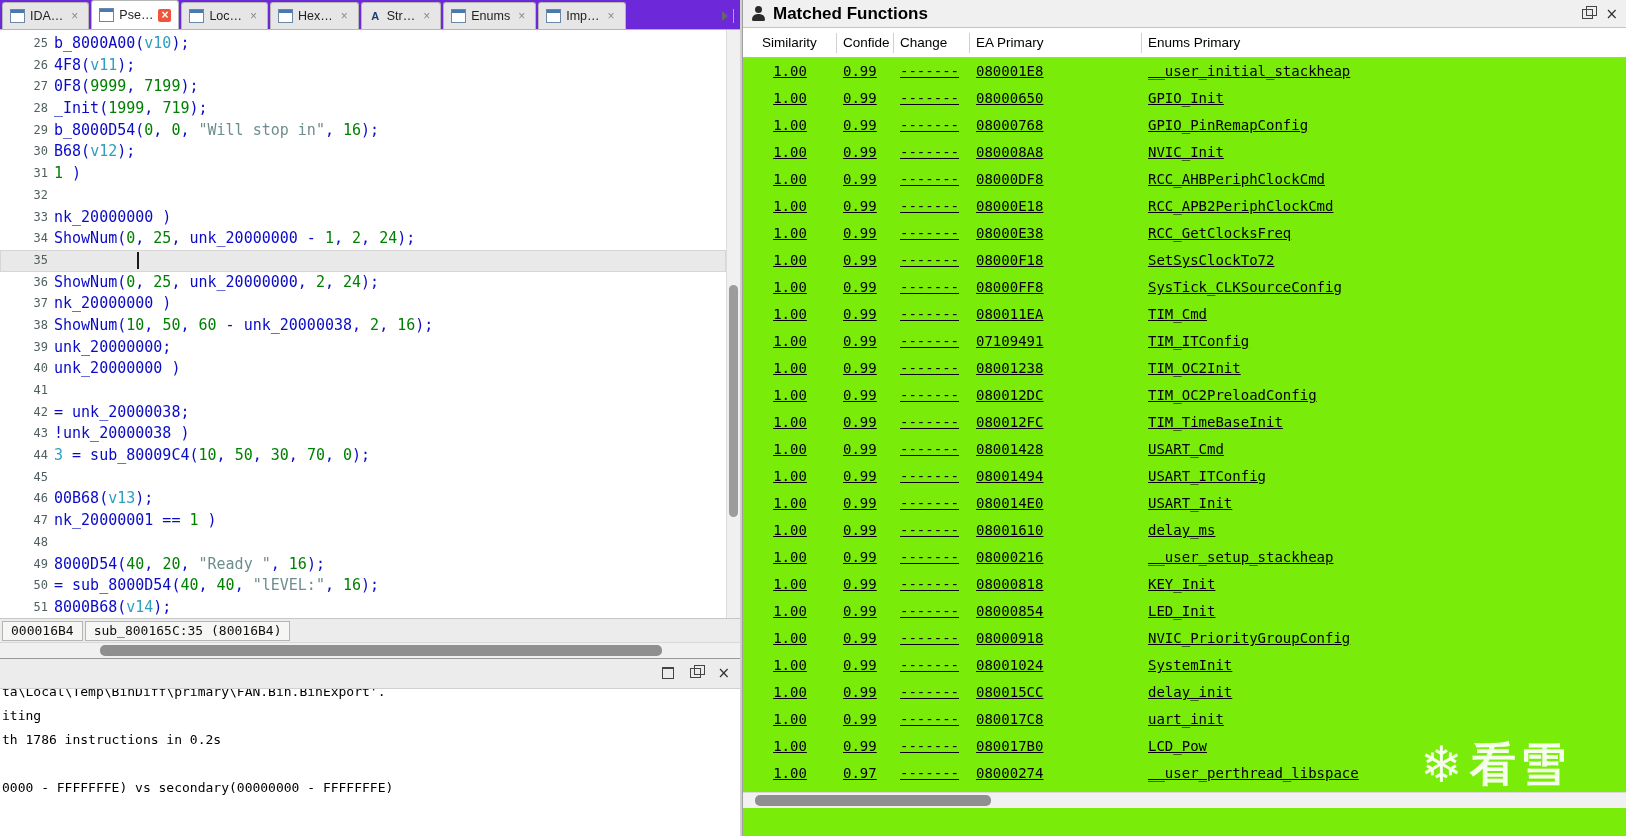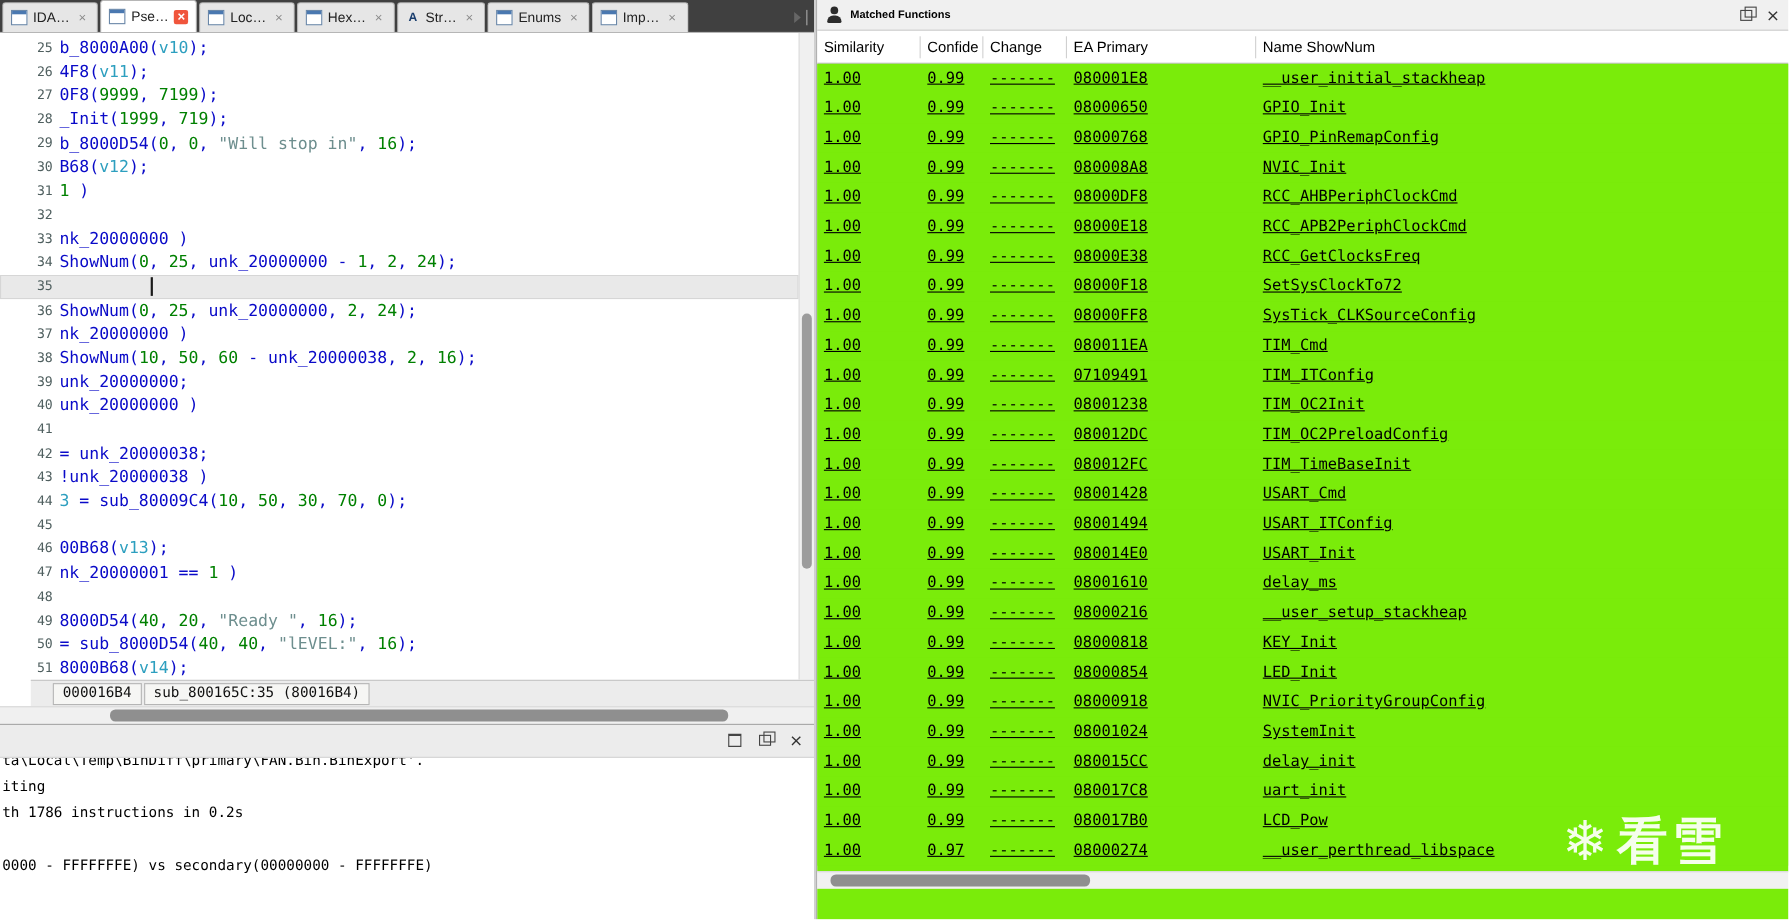--- a/index.html
+++ b/index.html
@@ -3,21 +3,21 @@
 <meta charset="utf-8">
 <style>
   html,body{margin:0;padding:0;background:#fff;}
   .app{position:relative;width:1626px;height:836px;overflow:hidden;
        font-family:"Liberation Sans",sans-serif;background:#fff;}
 
   
   .left-pane{position:absolute;left:0;top:0;width:740px;height:836px;background:#fff;}
 
   
-  .tab-bar{position:absolute;left:0;top:0;width:740px;height:30px;background:#404040;
+  .tab-bar{position:absolute;left:0;top:0;width:740px;height:30px;background:#6d28d9;
            border-bottom:1px solid #b6b6b6;display:flex;align-items:flex-end;padding-left:2px;box-sizing:border-box;}
   .tab{display:flex;align-items:center;gap:5px;height:26px;padding:0 7px;margin-right:2px;
        border:1px solid #b6b6b6;border-bottom:none;background:#e6e6e6;border-radius:3px 3px 0 0;
        font-size:12.5px;color:#222;white-space:nowrap;}
   .tab.active{background:#ffffff;height:28px;}
   .tab-icon{width:13px;height:12px;border:1px solid #6a87a8;background:#fff;position:relative;flex:0 0 auto;}
   .tab-icon::before{content:"";position:absolute;left:0;right:0;top:0;height:3px;background:#4a78b0;}
   .tab-icon.strings-icon{border:none;background:transparent;}
   .tab-icon.strings-icon::before{content:"A";position:static;background:none;color:#1a3e6e;
        font-weight:bold;font-size:11px;line-height:12px;display:block;text-align:center;}
@@ -39,22 +39,22 @@
   .tk-c{color:var(--code-blue);}
   .tk-n{color:var(--num-green);}
   .tk-s{color:var(--str-gray);}
   .tk-v{color:var(--var-cyan);}
 
   .v-scrollbar{position:absolute;right:0;top:0;width:14px;height:100%;background:#f0f0f0;border-left:1px solid #dcdcdc;box-sizing:border-box;}
   .v-scrollbar .thumb{position:absolute;left:2px;width:9px;top:255px;height:232px;background:#9c9c9c;border-radius:5px;}
 
   
   .status-bar{position:absolute;left:0;top:618px;width:740px;height:24px;background:#ececec;
-              border-top:1px solid #c6c6c6;display:flex;align-items:center;padding-left:20px;box-sizing:border-box;
-              font-family:"DejaVu Sans Mono",monospace;font-size:13px;color:#111;margin-left:28px;}
+              border-top:1px solid #c6c6c6;display:flex;align-items:center;padding-left:2px;box-sizing:border-box;
+              font-family:"DejaVu Sans Mono",monospace;font-size:13px;color:#111;}
   .status-cell{background:#f6f6f4;border:1px solid #b5b5b5;height:18px;line-height:17px;
                padding:0 8px;margin-right:2px;white-space:nowrap;}
 
   
   .h-scrollbar{position:absolute;left:0;top:642px;width:740px;height:16px;background:#f0f0f0;
                border-top:1px solid #d8d8d8;box-sizing:border-box;}
   .h-scrollbar .thumb{position:absolute;top:2px;left:100px;width:562px;height:11px;background:#8f8f8f;border-radius:5px;}
 
   
   .output-window{position:absolute;left:0;top:658px;width:740px;height:178px;background:#fff;border-top:1px solid #9a9a9a;box-sizing:border-box;}
@@ -72,27 +72,27 @@
   
   .splitter{position:absolute;left:740px;top:0;width:2px;height:836px;background:#d0d0d0;}
 
   
   .right-pane{position:absolute;left:742px;top:0;width:884px;height:836px;background:#fff;border-left:1px solid #9f9f9f;box-sizing:border-box;}
   .panel-titlebar{position:absolute;left:0;top:0;right:0;height:28px;background:#f0f0f0;
                   border-bottom:1px solid #c4c4c4;display:flex;align-items:center;gap:7px;padding:0 8px;box-sizing:border-box;}
   .person-icon{width:15px;height:15px;position:relative;flex:0 0 auto;}
   .person-icon::before{content:"";position:absolute;left:4px;top:0;width:7px;height:7px;border-radius:50%;background:#2b2b2b;}
   .person-icon::after{content:"";position:absolute;left:1px;top:8px;width:13px;height:7px;border-radius:7px 7px 2px 2px;background:#2b2b2b;}
-  .panel-title{font-size:10px;font-weight:bold;color:#000;}
+  .panel-title{font-size:17px;font-weight:bold;color:#000;}
   .winbtns{margin-left:auto;display:flex;gap:12px;align-items:center;}
 
   .mf-header{position:absolute;left:0;top:28px;right:0;height:30px;background:#fff;border-bottom:1px solid #b8b8b8;
              display:flex;align-items:center;font-size:13.5px;color:#000;box-sizing:border-box;}
   .mf-col{padding:0 6px;box-sizing:border-box;overflow:hidden;white-space:nowrap;}
-  .mf-col-0{width:94px;flex:0 0 94px;}
+  .mf-col-0{width:94px;flex:0 0 94px;text-align:center;}
   .mf-col-1{width:57px;flex:0 0 57px;}
   .mf-col-2{width:76px;flex:0 0 76px;}
   .mf-col-3{width:172px;flex:0 0 172px;}
   .mf-col-4{flex:1;}
   .mf-header .mf-col{border-right:1px solid #d0d0d0;height:20px;line-height:20px;}
   .mf-header .mf-col-4{border-right:none;}
 
   .mf-rows{position:absolute;left:0;top:58px;right:0;height:734px;overflow:hidden;background:var(--green);}
   .mf-row{display:flex;height:27px;line-height:27px;font-family:"DejaVu Sans Mono",monospace;font-size:14px;color:#000;background:var(--green);text-decoration:underline;}
   .mf-cell{padding:0 6px;box-sizing:border-box;overflow:hidden;white-space:nowrap;}
@@ -230,21 +230,21 @@
         <span class="float-glyph"></span>
         <span class="x-glyph">×</span>
       </div>
     </div>
 
     <div class="mf-header">
         <span class="mf-col mf-col-0">Similarity</span>
         <span class="mf-col mf-col-1">Confide</span>
         <span class="mf-col mf-col-2">Change</span>
         <span class="mf-col mf-col-3">EA Primary</span>
-        <span class="mf-col mf-col-4">Name ShowNum</span>
+        <span class="mf-col mf-col-4">Enums Primary</span>
       </div>
 
     <div class="mf-rows">
         <div class="mf-row">
           <span class="mf-cell mf-col-0">1.00</span>
           <span class="mf-cell mf-col-1">0.99</span>
           <span class="mf-cell mf-col-2">-------</span>
           <span class="mf-cell mf-col-3">080001E8</span>
           <span class="mf-cell mf-col-4">__user_initial_stackheap</span>
         </div>

